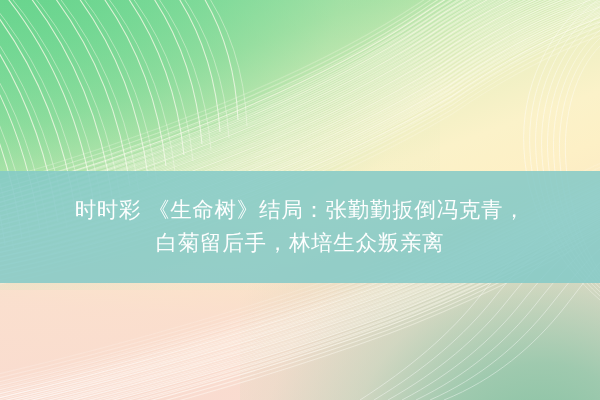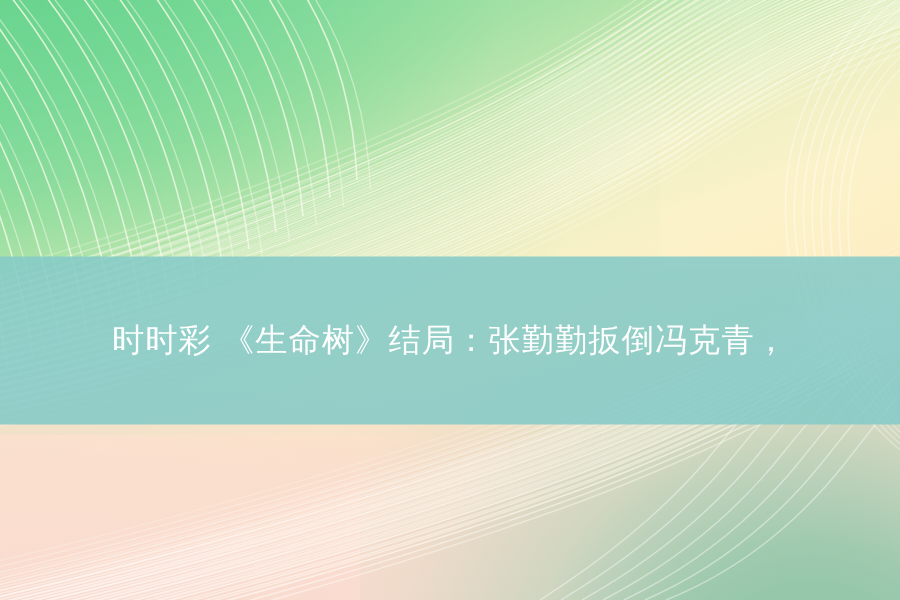--- a/index.html
+++ b/index.html
@@ -219,15 +219,16 @@
       <path d="M 388,400 C 438,372 478,338 508,300 C 538,262 572,230 618,212"></path>
       <path d="M 402,400 C 452,374 492,340 522,302 C 552,264 582,234 620,220"></path>
       <path d="M 416,400 C 466,376 506,342 536,304 C 566,266 592,238 620,228"></path>
       <path d="M 430,400 C 480,378 520,344 550,306 C 580,268 602,242 620,236"></path>
       <path d="M 444,400 C 494,380 534,346 564,308 C 592,272 610,248 620,244"></path>
     </g>
   </svg>
 
   <div class="caption-band">
     <div class="caption-line">时时彩 《生命树》结局：张勤勤扳倒冯克青，</div>
+    <div class="caption-line">白菊留后手，林培生众叛亲离</div>
   </div>
 
 </div>
 
 </body></html>

